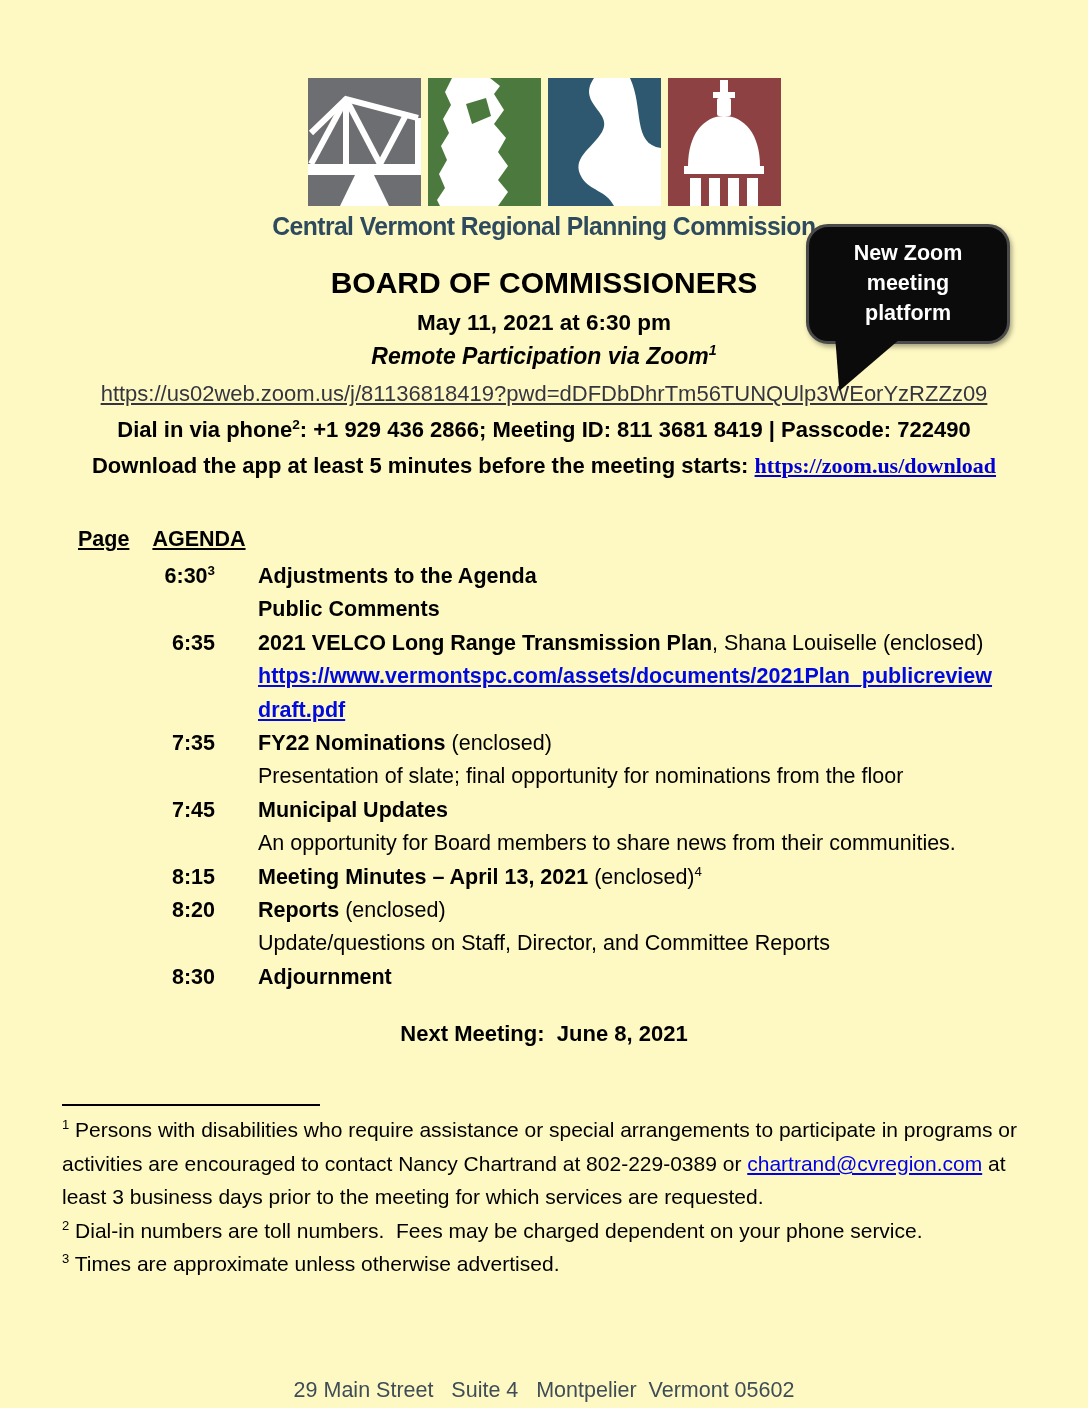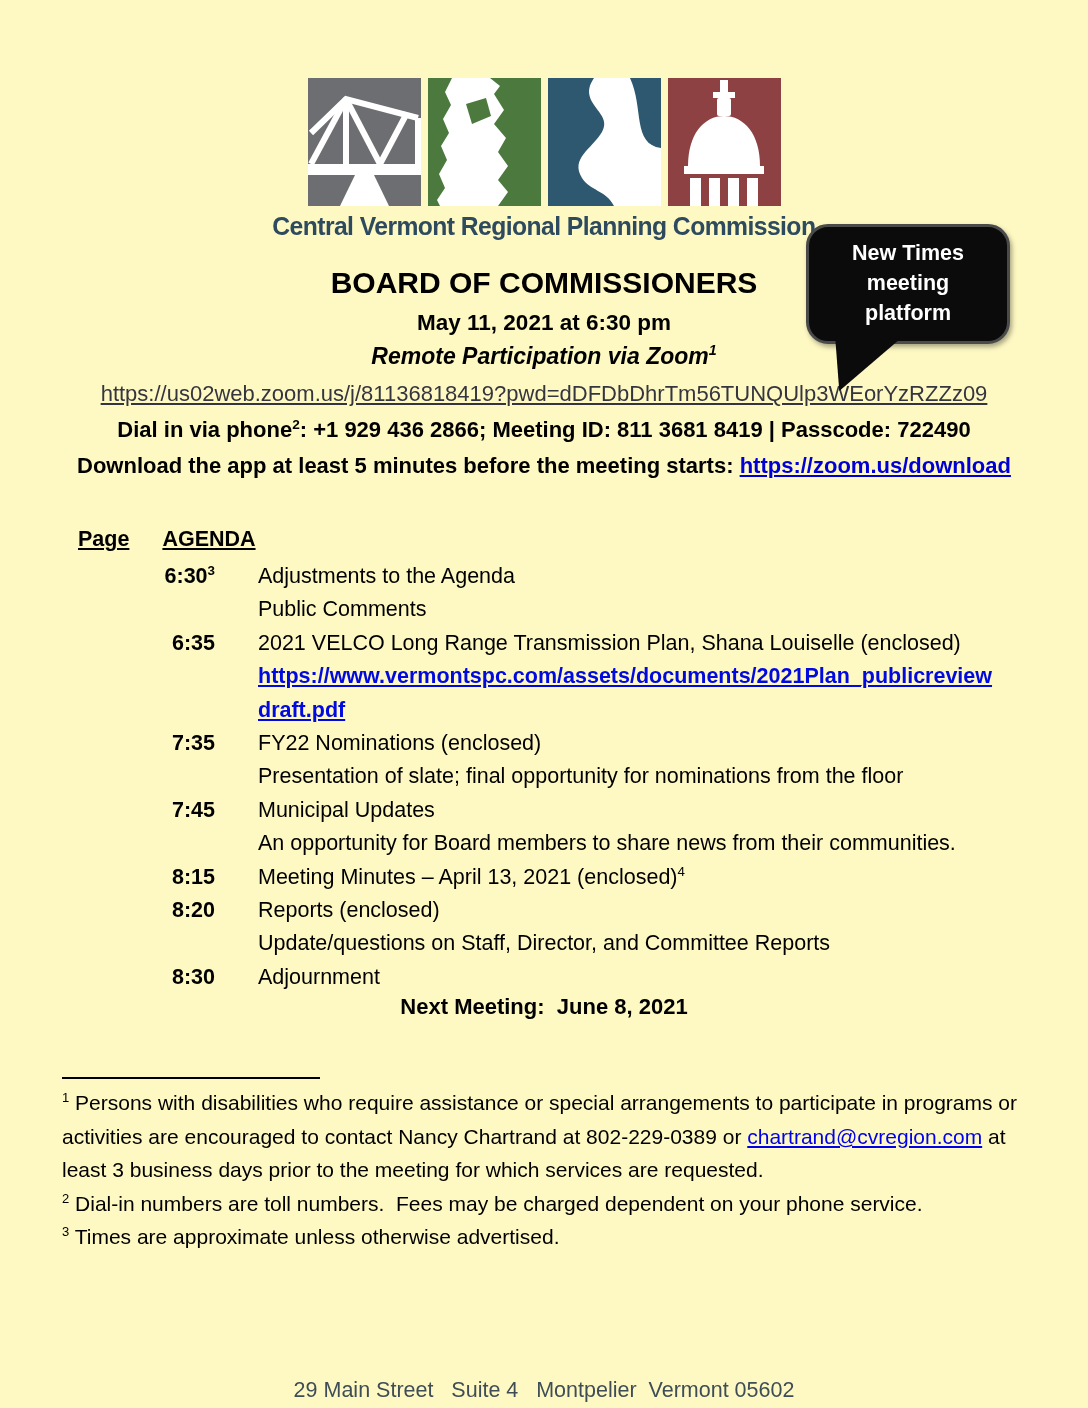--- a/index.html
+++ b/index.html
@@ -38,21 +38,21 @@
 
   
   .title-block { text-align: center; }
   .doc-title { font-size: 30px; font-weight: bold; margin-top: 24px; letter-spacing: 0; }
   .doc-date { font-size: 22.5px; font-weight: bold; margin-top: 10px; }
   .doc-remote { font-size: 23px; font-weight: bold; font-style: italic; margin-top: 7px; }
   .url-line { font-size: 22px; margin-top: 11px; }
   .url-line a { color: #35353f; text-decoration: underline; text-align: center; }
   .dial-line { font-size: 22px; font-weight: bold; margin-top: 10px; white-space: pre-wrap; }
   .download-line { font-size: 22px; font-weight: bold; margin-top: 10px; }
-  .download-line a { color: #0000d6; text-decoration: underline; font-weight: bold; }
+  .download-line a { color: #0000d6; text-decoration: underline; font-weight: bold; font-family: Liberation Serif, serif; }
   sup { font-size: 62%; vertical-align: super; line-height: 0; }
 
   
   .callout { position: absolute; top: 224px; right: 78px; width: 204px; z-index: 6; }
   .callout-box {
     background: #0b0b0b;
     border: 3px solid #4a4a4a;
     border-radius: 22px;
     color: #ffffff;
     font-weight: bold;
@@ -70,32 +70,32 @@
     width: 66px;
     height: 52px;
     background: #0b0b0b;
     clip-path: polygon(2% 0, 100% 0, 8% 100%);
   }
 
   
   .agenda { margin-top: 44px; font-size: 21.5px; }
   .agenda-head { display: flex; line-height: 33px; align-items: flex-end; }
   .page-label { margin-left: 16px; font-weight: bold; text-decoration: underline; }
-  .agenda-label { margin-left: 33px; font-weight: bold; text-decoration: underline; }
+  .agenda-label { margin-left: 23px; font-weight: bold; text-decoration: underline; }
   .arows { margin-top: 4px; }
   .arow { display: flex; line-height: 33.4px; }
   .atime { width: 153px; text-align: right; font-weight: bold; flex: none; }
   .adesc { margin-left: 43px; }
-  .b { font-weight: normal; margin-top: 12px; }
+  .b { font-weight: bold; margin-top: 12px; }
   .alink { color: #0009e0; text-decoration: underline; font-weight: bold; }
 
   
   .next-meeting {
     text-align: center; font-weight: bold; font-size: 22px;
-    white-space: pre-wrap;
+    margin-top: 27px; white-space: pre-wrap;
   }
 
   
   .footnote-rule { margin-top: 57px; width: 258px; border-top: 2.5px solid #000; }
   .footnotes { margin-top: 7px; font-size: 21px; line-height: 33.4px; }
   .footnote { white-space: pre-wrap; }
   .footnote a { color: #0000ea; text-decoration: underline; }
 
   
   .page-footer {
@@ -233,21 +233,21 @@
     <div class="footnotes">
       <div class="footnote"><sup>1</sup><span> Persons with disabilities who require assistance or special arrangements to participate in programs or activities are encouraged to contact Nancy Chartrand at 802-229-0389 or </span><a href="#">chartrand@cvregion.com</a><span> at least 3 business days prior to the meeting for which services are requested.</span></div>
       <div class="footnote"><sup>2</sup><span> Dial-in numbers are toll numbers.  Fees may be charged dependent on your phone service.</span></div>
       <div class="footnote"><sup>3</sup><span> Times are approximate unless otherwise advertised.</span></div>
     </div>
 
   </div>
 
   <div class="callout">
     <div class="callout-box">
-      <div>New Times</div>
+      <div>New Zoom</div>
       <div>meeting</div>
       <div>platform</div>
     </div>
     <div class="callout-tail"></div>
   </div>
 
   <div class="page-footer">
     <div>29 Main Street   Suite 4   Montpelier  Vermont 05602</div>
     
   </div>

